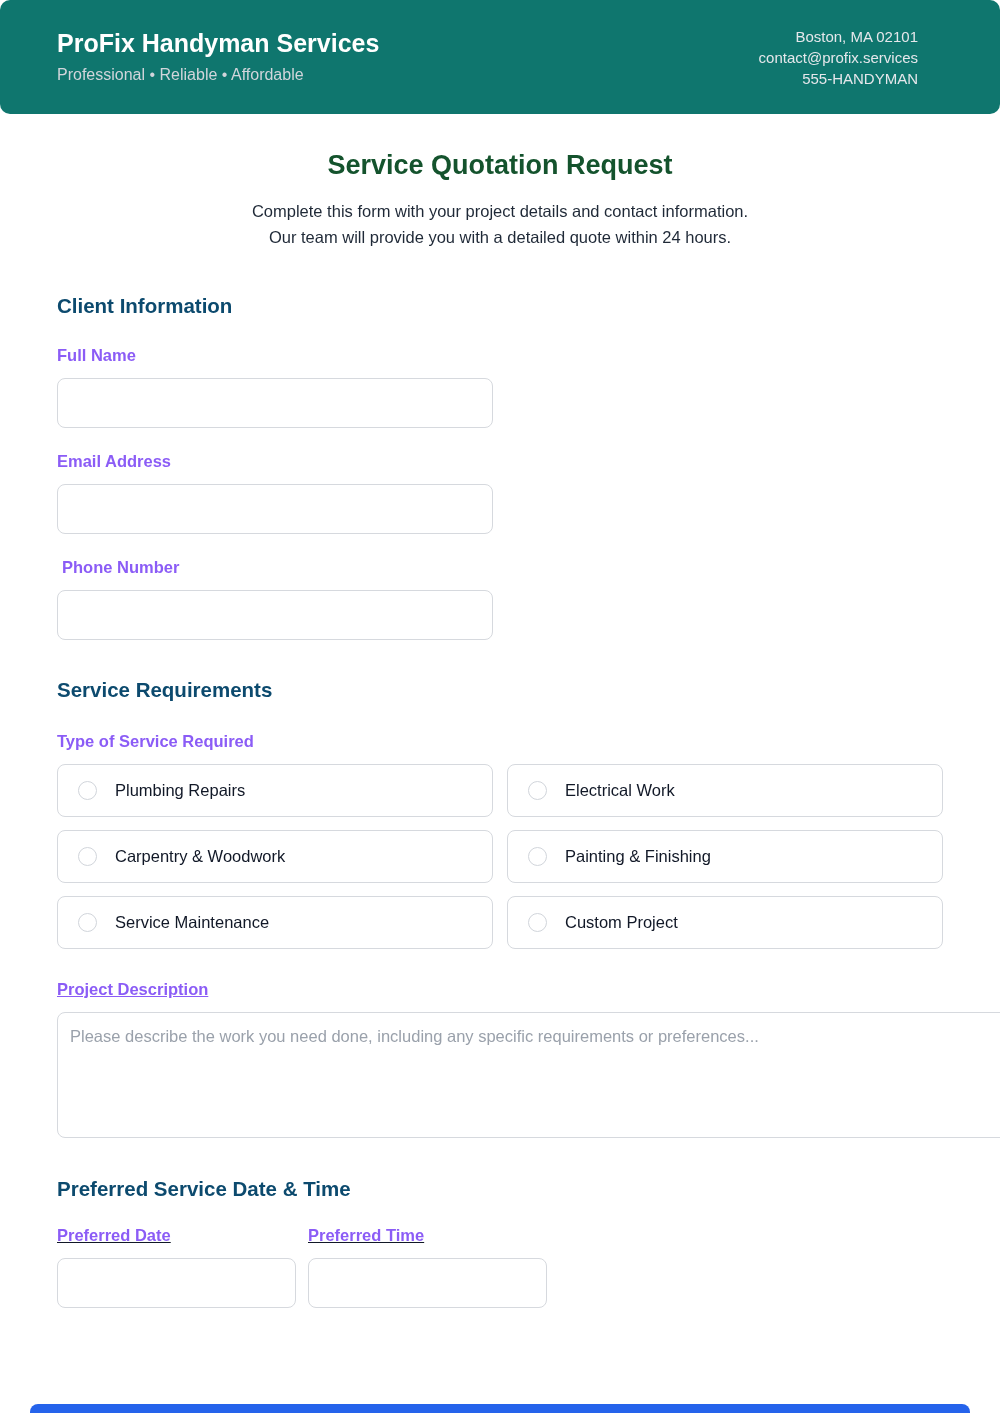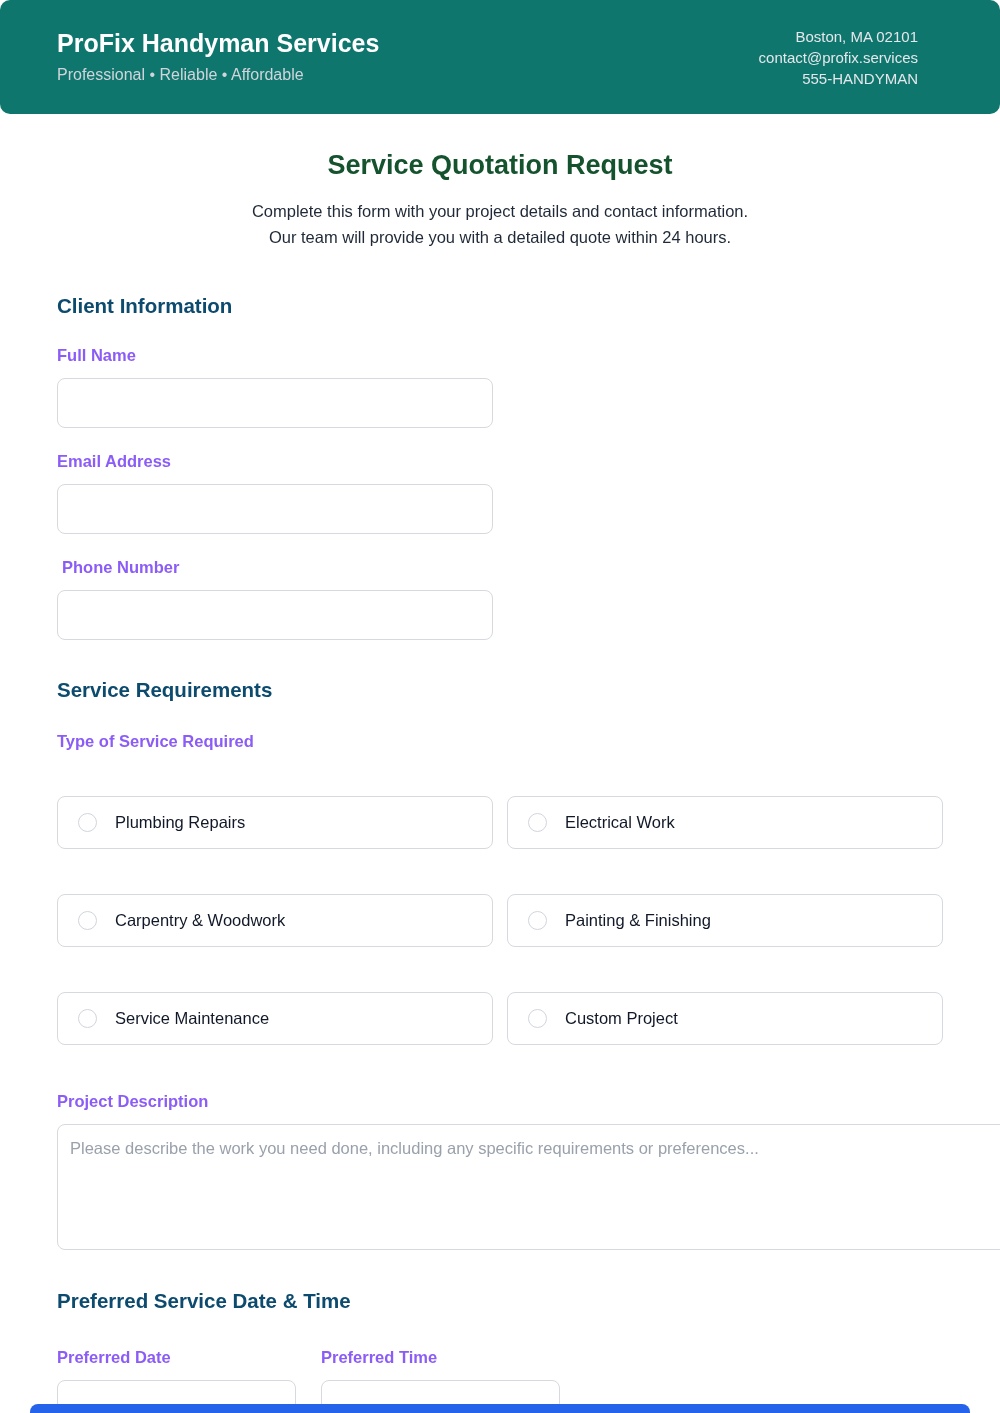--- a/index.html
+++ b/index.html
@@ -112,61 +112,61 @@
   }
   .option {
     height: 53px;
     border: 1px solid #d6d9de;
     border-radius: 8px;
     background: #ffffff;
     display: flex;
     align-items: center;
     padding: 0 20px;
     cursor: pointer;
-    margin-top: 32px;
   }
   .radio-circle {
     width: 19px;
     height: 19px;
     border: 1.5px solid #d1d5db;
     border-radius: 50%;
     background: #ffffff;
     flex: 0 0 auto;
     margin-right: 18px;
   }
   .option-label {
     font-size: 16.5px;
     color: #111827;
     line-height: 1;
   }
 
   
-  .desc-label { margin-top: 48px; }
+  .desc-label { margin-top: 32px; text-decoration: underline; }
   .textarea {
     display: block;
     width: 990px;
     height: 126px;
     border: 1px solid #d6d9de;
     border-radius: 8px;
     background: #ffffff;
     font-family: "Liberation Sans", sans-serif;
     font-size: 16.5px;
     color: #111827;
     padding: 14px 12px;
     resize: none;
     outline: none;
   }
   .text-input::placeholder, .textarea::placeholder { color: #9aa1ab; }
 
   
   .dt-grid {
     display: grid;
     grid-template-columns: 239px 239px;
-    column-gap: 25px;
-    margin-top: 36px;
+    column-gap: 12px;
+    margin-top: 26px;
+    text-decoration: underline;
   }
 
   
   .submit-bar {
     position: absolute;
     left: 30px;
     right: 30px;
     bottom: 0;
     height: 9px;
     background: #2563eb;

